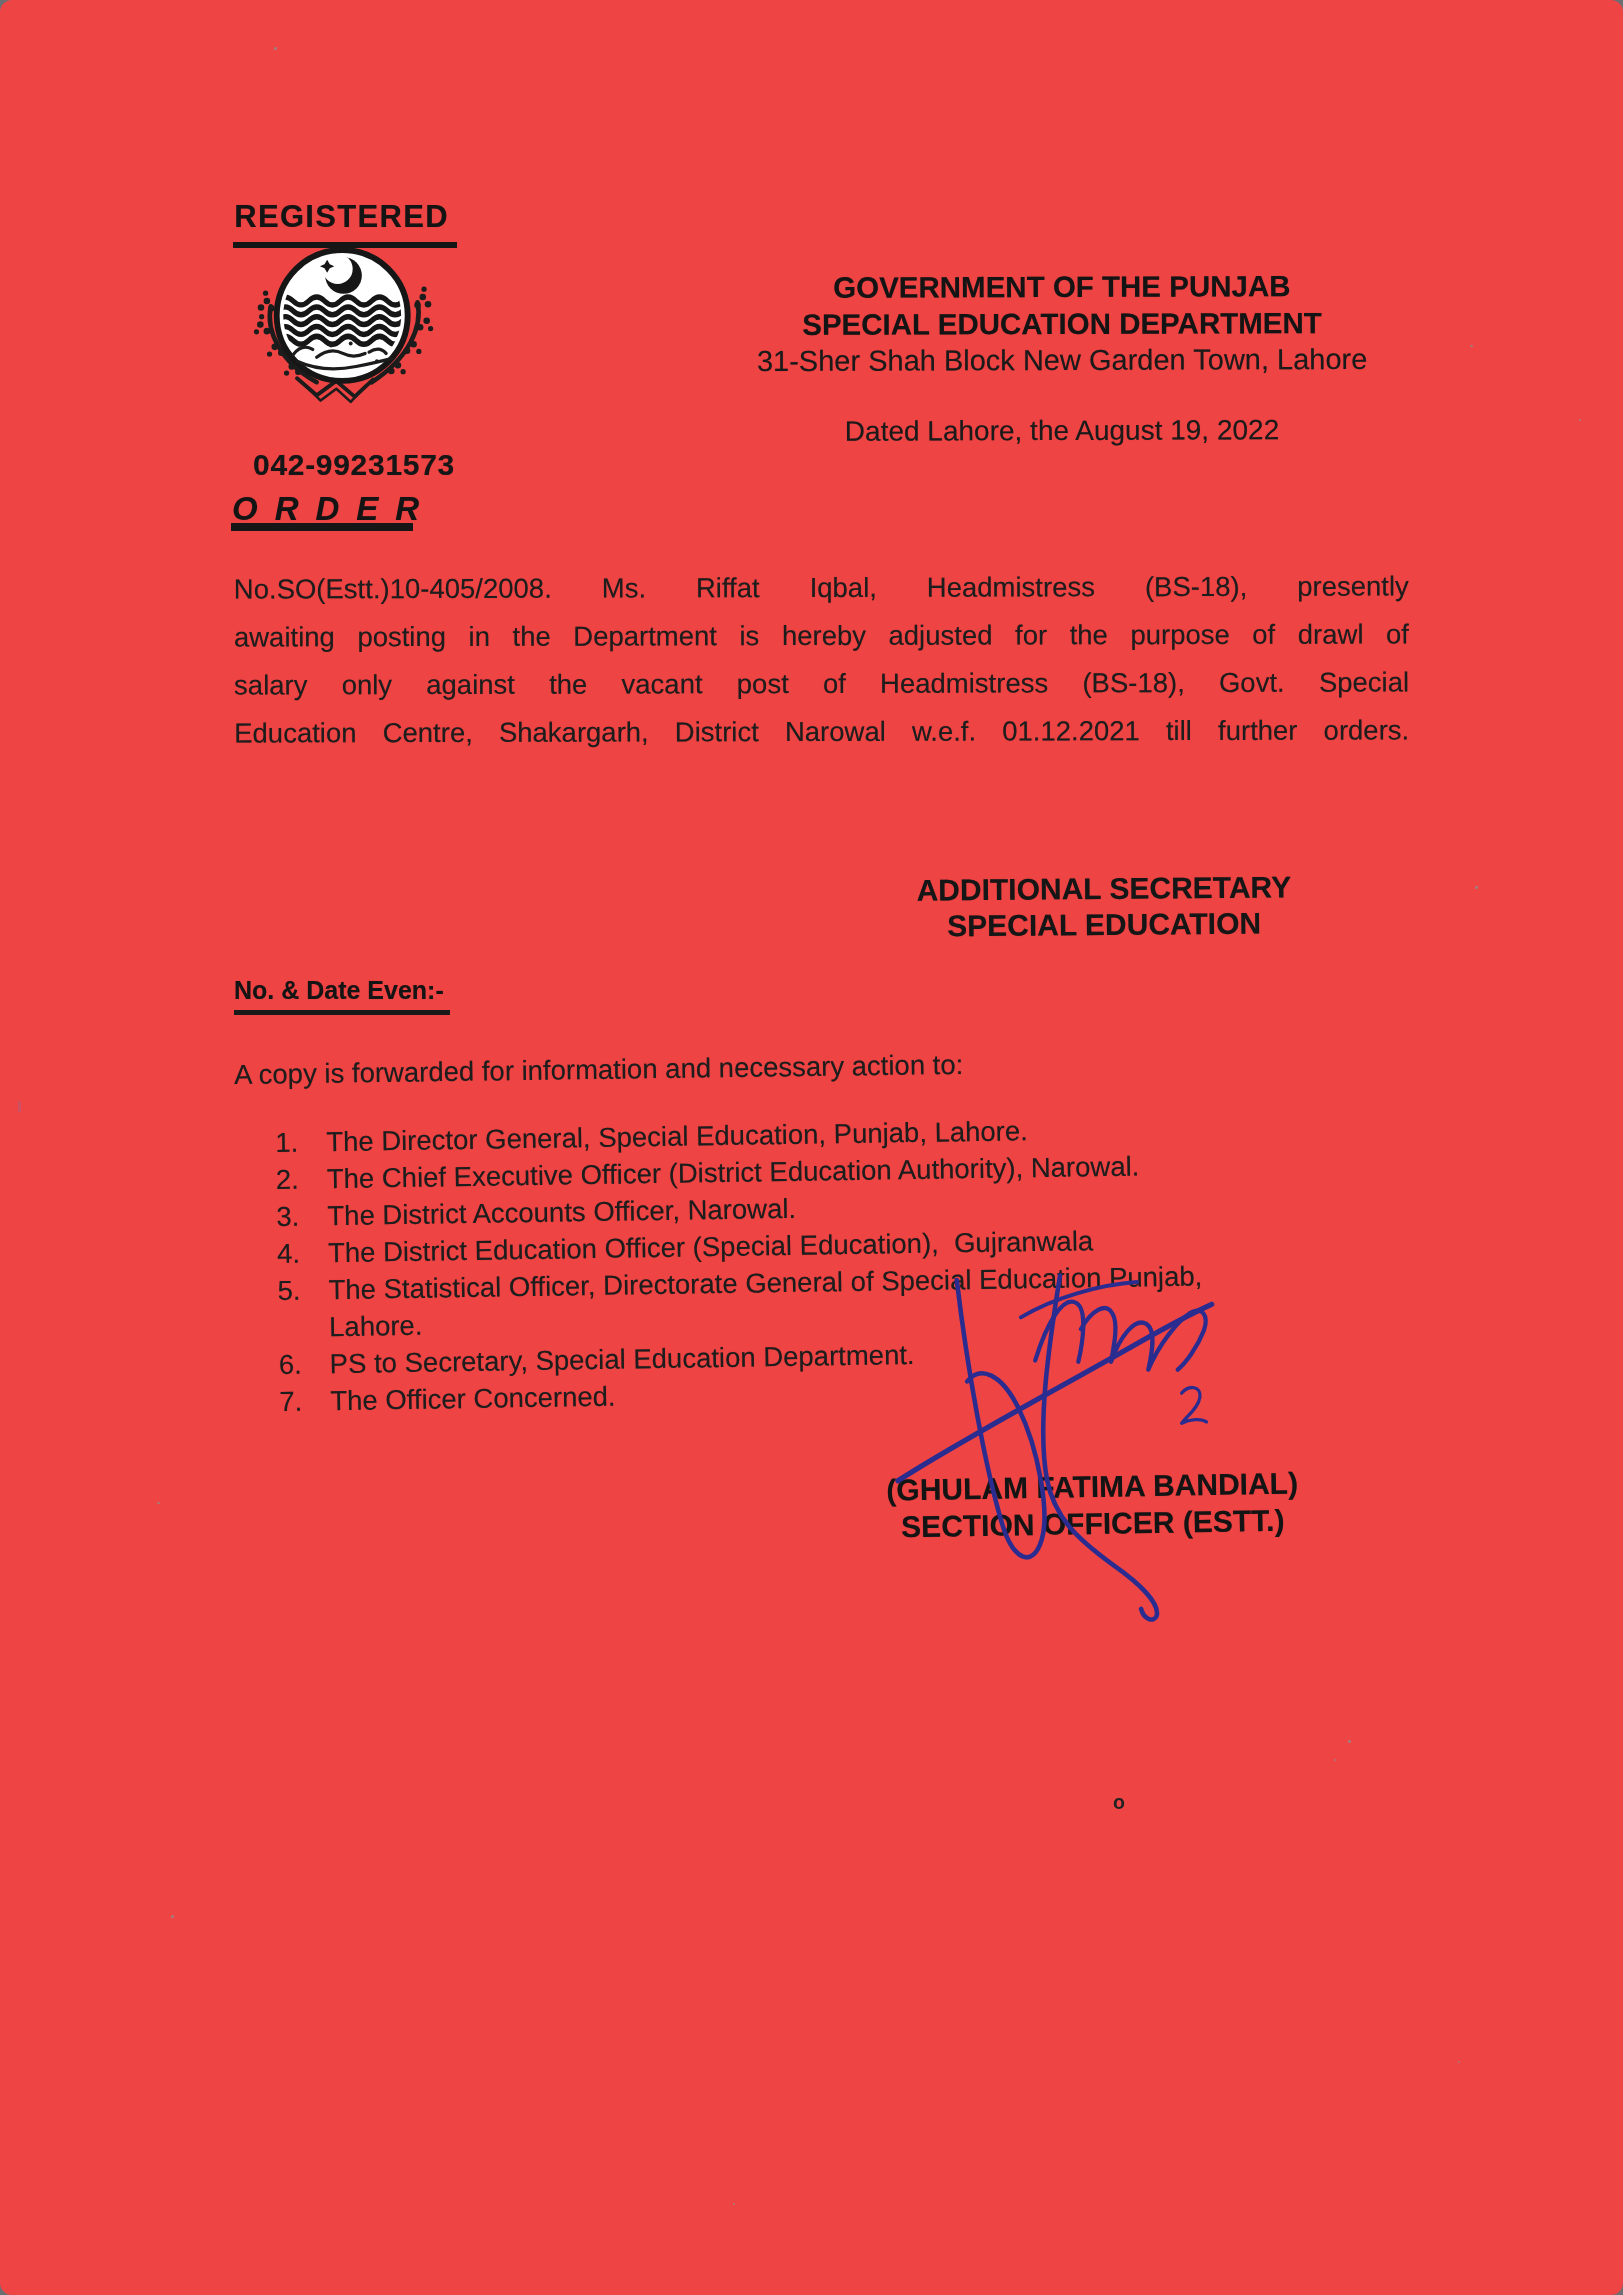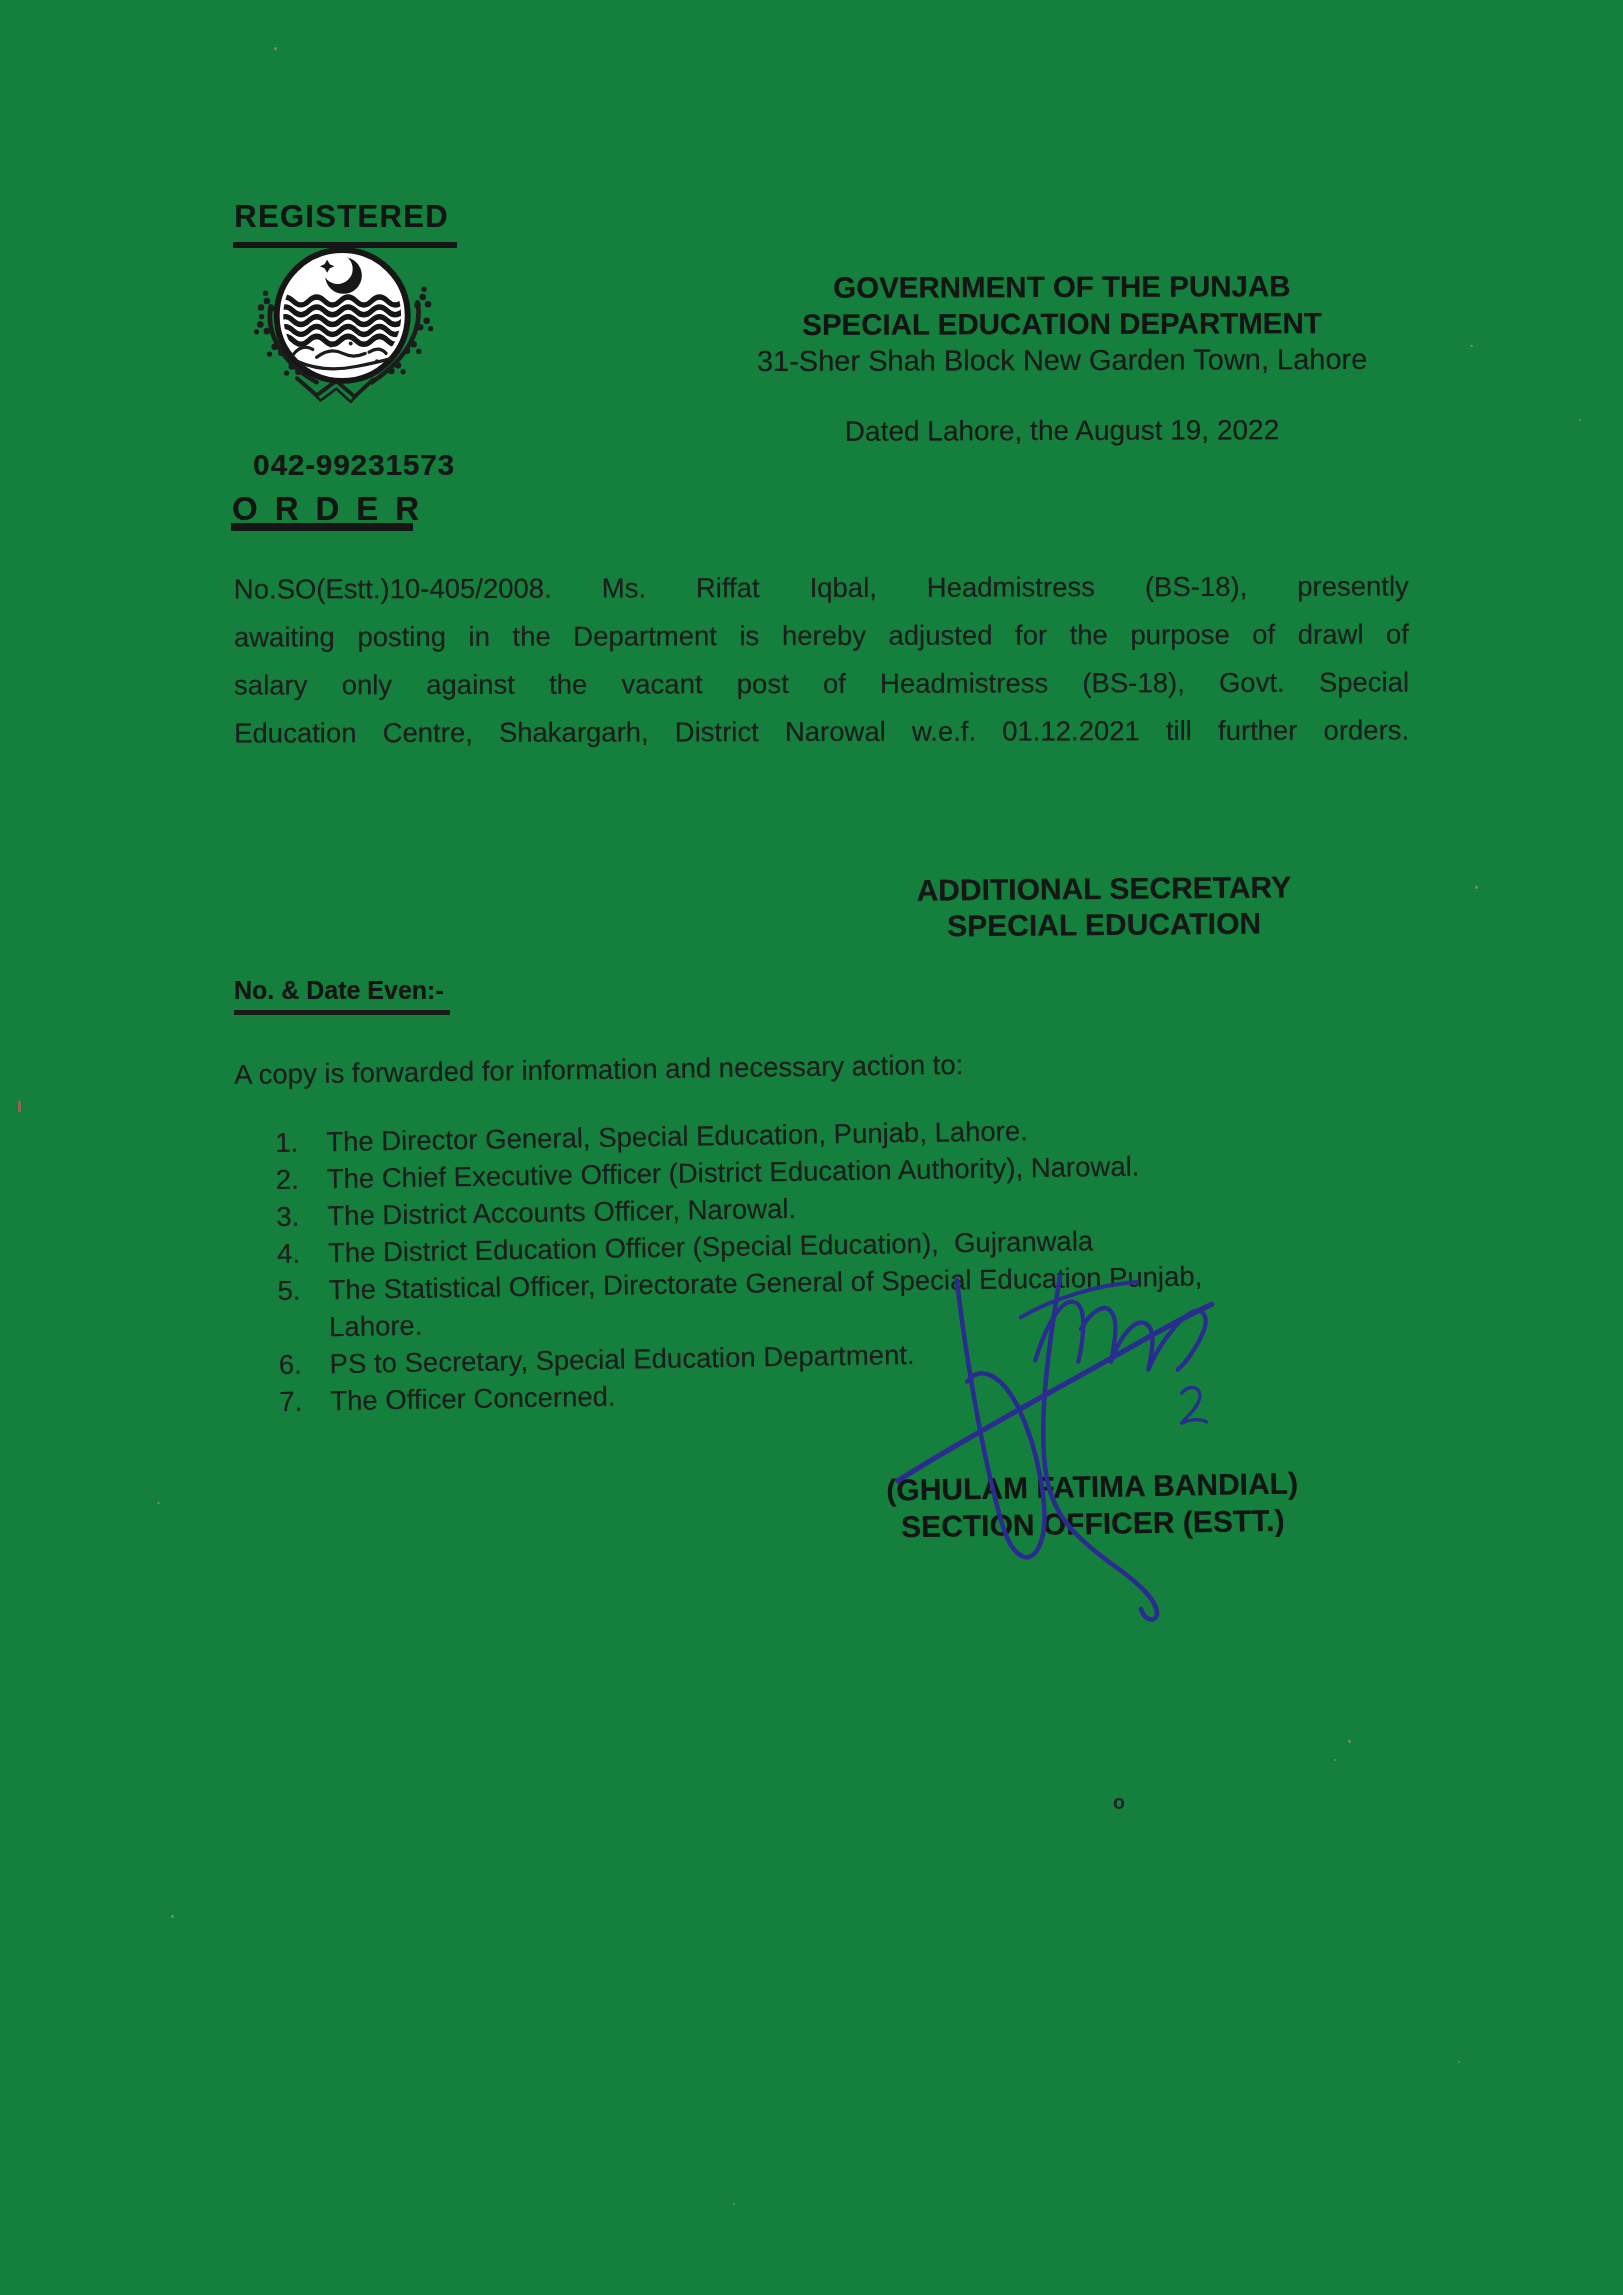--- a/index.html
+++ b/index.html
@@ -1,36 +1,37 @@
 <!DOCTYPE html>
 <html style="--ink: #1d1d1d; --sig: #2b2c90;font-size:10.5px"><head>
 <meta charset="utf-8">
 <style>
   html,body{margin:0;padding:0;background:#6b6f73;}
   #page{
-    position:relative;width:1623px;height:2295px;background:#15803d;
+    position:relative;width:1623px;height:2295px;background:#ef4444;
     font-family:"Liberation Sans", sans-serif;color:var(--ink,#1d1d1d);
     overflow:hidden;
+    border-radius:12px;
   }
   .abs{position:absolute;}
   .scan{text-shadow:0 0 0.7px rgba(20,20,20,.45);}
   
   #registered{
     left:233px;top:199px;font-size:31px;font-weight:bold;letter-spacing:1.3px;
     border-bottom:6.5px solid #151515;padding:0 7.9px 6.5px 1.3px;color:#141414;
   }
   #crest{left:251px;top:246px;}
   #phone{left:253px;top:416px;font-size:30px;font-weight:bold;letter-spacing:0.7px;color:#161616;margin-top:32px;}
   
   #letterhead{left:710px;top:268px;width:704px;text-align:center;line-height:37px;transform:rotate(-0.2deg);}
   .lh-bold{font-size:29.5px;font-weight:bold;color:#141414;}
   .lh-reg{font-size:29px;color:#1a1a1a;}
   #dateline{left:710px;top:415px;width:704px;text-align:center;font-size:28px;color:#1a1a1a;transform:rotate(-0.2deg);}
   
-  #order-heading{left:232px;top:490px;font-size:33px;font-weight:bold;color:#141414;letter-spacing:3.9px;}
+  #order-heading{left:232px;top:490px;font-size:33px;font-weight:bold;font-style:italic;color:#141414;letter-spacing:3.9px;}
   #order-underline{left:231px;top:523px;width:182px;height:7.9px;background:#161616;}
   #order-body{left:234px;top:564px;width:1175px;font-size:27.5px;line-height:48px;transform:rotate(-0.15deg);}
   .body-line{text-align:justify;text-align-last:justify;white-space:normal;}
   .body-line .b{font-weight:normal;}
   
   #signatory-top{left:816px;top:871px;width:576px;text-align:center;font-size:30px;font-weight:bold;line-height:36px;color:#161616;transform:rotate(-0.5deg);}
   
   #dist-heading{left:234px;top:976px;font-size:25px;font-weight:bold;color:#141414;border-bottom:5.9px solid #1a1a1a;padding:0 6.5px 5.2px 0;}
   #dist-intro{left:234px;top:1059px;font-size:27.5px;transform:rotate(-0.8deg);transform-origin:left top;}
   #dist-list{left:275px;top:1127px;width:1100px;transform:rotate(-0.9deg);transform-origin:left top;}

